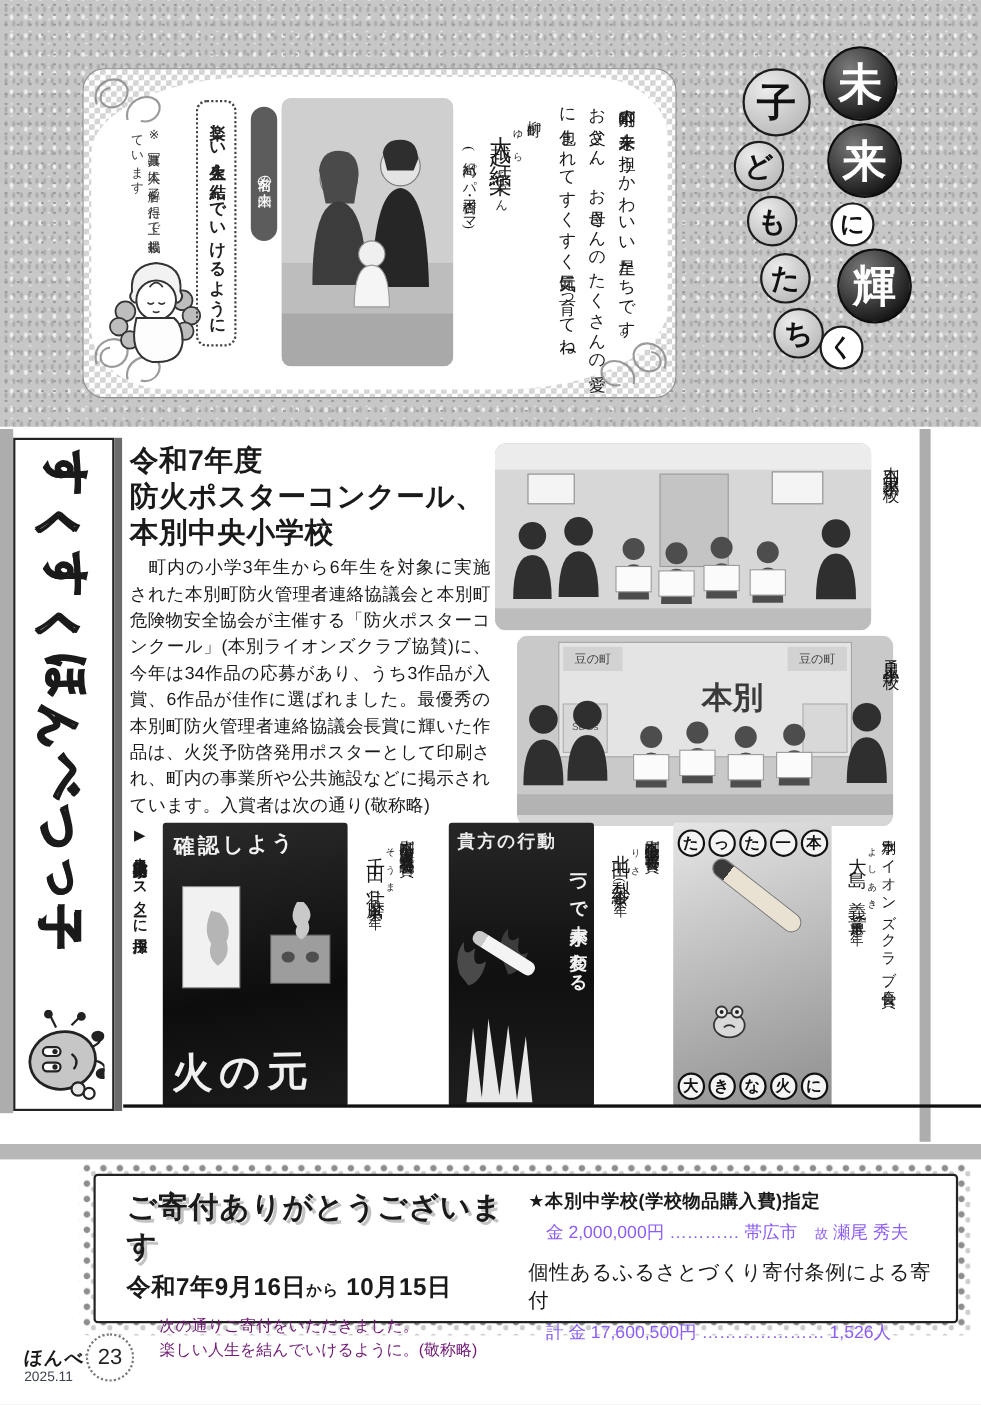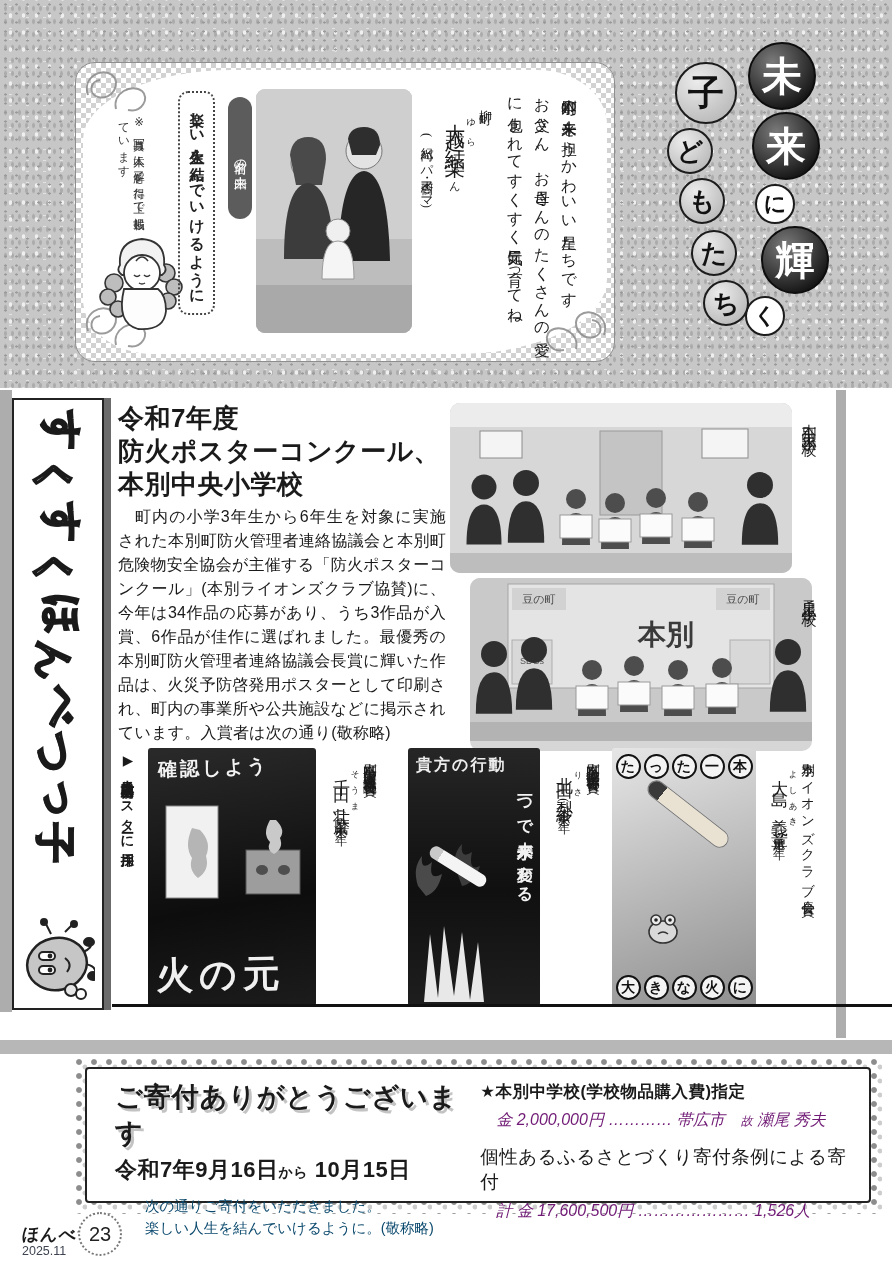--- a/index.html
+++ b/index.html
@@ -151,24 +151,24 @@
       radial-gradient(circle at 7px 6px, #8d8d8d 2.4px, transparent 3.4px),
       radial-gradient(circle at 13px 11px, #cdcdcd 2px, transparent 2.9px);
     background-size:15px 14px; }
   .don-box { width:100%; height:100%; background:#fff; border:2px solid #222;
     border-radius:4px; display:flex; padding:10px 18px 8px 28px; gap:12px; }
   .don-left { width:48%; }
   .don-title { font-size:27px; font-weight:bold; letter-spacing:1px;
     text-shadow:3px 3px 0 #c3c3c3; }
   .don-date { font-size:22px; font-weight:bold; margin-top:4px; letter-spacing:.5px; }
   .don-date .kara { font-size:14px; font-weight:bold; }
-  .don-note { font-size:14.5px; margin-top:10px; margin-left:30px; line-height:1.55; color:#0c4a6e; }
+  .don-note { font-size:14.5px; margin-top:10px; margin-left:30px; line-height:1.55; color:#701a75; }
   .don-right { flex:1; padding-top:2px; }
   .e-title1 { font-size:16.5px; font-weight:bold; letter-spacing:.5px; }
-  .e-line { font-size:16px; margin:7px 0 13px 16px; color:#701a75;font-style:italic; }
+  .e-line { font-size:16px; margin:7px 0 13px 16px; color:#8b5cf6; }
   .e-line .small { font-size:12px; }
   .e-title2 { font-size:18.5px; font-weight:normal; letter-spacing:.5px; }
 
   
   .foot-logo { position:absolute; left:22px; top:1223px; font-size:17px; font-weight:bold;
     letter-spacing:1px; transform:skewX(-6deg); }
   .foot-date { position:absolute; left:22px; top:1244px; font-size:12.5px; color:#3d4350; }
   .foot-page { position:absolute; left:78px; top:1212px; width:44px; height:44px;
     border:2px dotted #777; border-radius:50%; display:flex; align-items:center;
     justify-content:center; font-size:20px; color:#222; background:#fff; }

